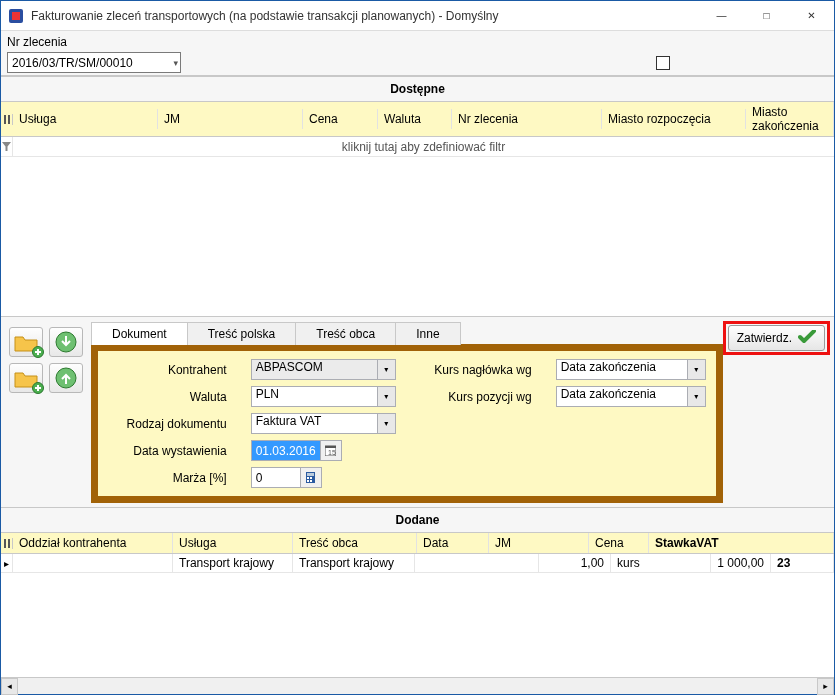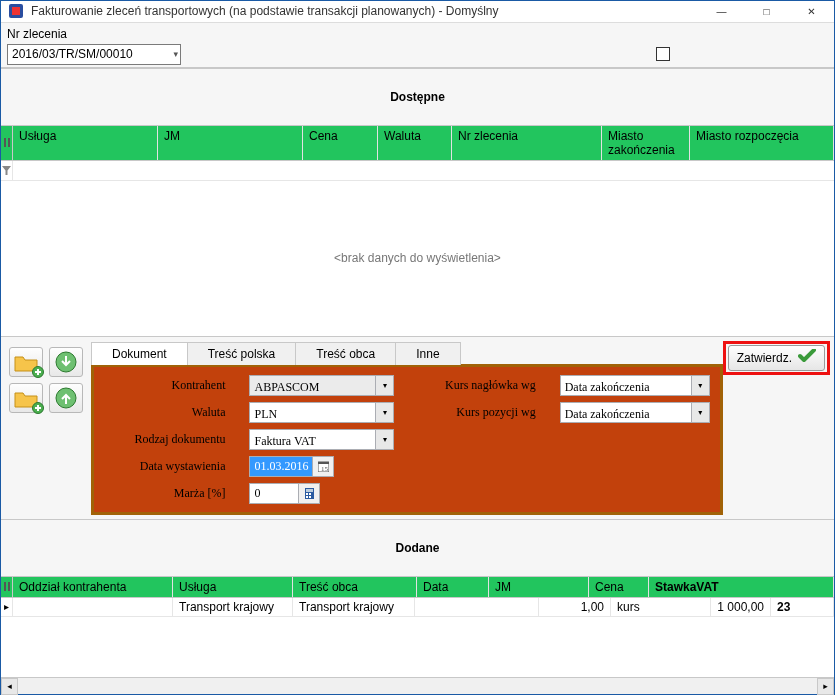--- a/index.html
+++ b/index.html
@@ -60,26 +60,26 @@
   .checkbox-solo {
     width:14px;height:14px;border:1px solid #333;background:#fff;
     margin-left: 475px;
   }
 
   .section-header {
     background:#f6f6f6;
     border-top:1px solid #c8c8c8;
     border-bottom:1px solid #c8c8c8;
     text-align:center; font-weight:bold;
-    padding:21px 0;
+    padding:5px 0;
   }
 
   .grid-head {
-    display:flex; background:#22c55e; border-bottom:1px solid #c8c8c8;
-    font-size:12px; position:relative;
+    display:flex; background:#fef9c3; border-bottom:1px solid #c8c8c8;
+    font-size:12px; position:relative;align-items:center;
   }
   .grid-head .selector {
     width:12px; border-right:1px solid #c8c8c8;
     display:flex;align-items:center;justify-content:center;
   }
   .grid-head .col {
     padding:3px 6px; border-right:1px solid #e2e2e2;
     text-align:left;
   }
   .filter-row {
@@ -118,29 +118,28 @@
   .tabset {
     flex:1; display:flex; flex-direction:column;
   }
   .tabstrip { display:flex; }
   .tab {
     padding:4px 20px; border:1px solid #c8c8c8; border-bottom:none;
     background:#f0f0f0; margin-right:-1px; position:relative;top:1px;
   }
   .tab.active { background:#fff; }
   .tabbody {
-    border:3px solid #a16207; background:#c2410c; flex:1;
+    border:7px solid #a16207; background:#fef9c3; flex:1;
     padding:8px 10px;
-    font-family:Liberation Serif, serif;
   }
   .formgrid { display:grid; grid-template-columns:auto 145px auto 150px; column-gap:20px; row-gap:6px; align-items:center;}
   .formgrid .flabel { text-align:right; padding-right:4px; white-space:nowrap;}
   .tinput {
     height:21px; border:1px solid #abadb3; background:#fff;
-    display:flex;align-items:flex-end; padding:0 4px; position:relative;
+    display:flex;align-items:flex-start; padding:0 4px; position:relative;
   }
   .tinput.readonly { background:#ebebeb; }
   .tinput .dd {
     width:18px;height:19px;position:absolute;right:0;top:0;
     background:#e8e8e8;border-left:1px solid #abadb3;
     display:flex;align-items:center;justify-content:center;font-size:8px;
   }
   .dateinput {
     display:flex;align-items:center; gap:0;
   }
@@ -234,32 +233,30 @@
         <svg width="8" height="11">
             <rect x="1" y="1" width="2" height="9" fill="#555"></rect>
             <rect x="5" y="1" width="2" height="9" fill="#555"></rect>
           </svg>
       </div>
       <div class="col tc-usluga">Usługa</div>
       <div class="col tc-jm">JM</div>
       <div class="col tc-cena">Cena</div>
       <div class="col tc-waluta">Waluta</div>
       <div class="col tc-nr">Nr zlecenia</div>
+      <div class="col tc-mr">Miasto rozpoczęcia</div>
       <div class="col tc-mz">Miasto zakończenia</div>
-      <div class="col tc-mr">Miasto rozpoczęcia</div>
     </div>
     <div class="filter-row">
       <div class="selector">
         <svg width="9" height="9">
             <polygon points="0,0 9,0 5.5,4.5 5.5,9 3.5,9 3.5,4.5" fill="#888"></polygon>
           </svg>
       </div>
-    </div>
-    <div class="upper-grid-body">
-      <div class="empty-msg">&lt;brak danych do wyświetlenia&gt;</div>
+      <span class="filter-hint">kliknij tutaj aby zdefiniować filtr</span>
     </div>
   </div>
 
   <div class="middle-panel">
     <div class="action-col">
       <div class="folder-btn">
         <svg width="26" height="22">
             <path d="M2 6h8l2 3h12v11H2z" fill="#f6c44a" stroke="#c59018"></path>
           </svg>
         <svg width="12" height="12" style="position:absolute;right:-2px;bottom:-2px">

